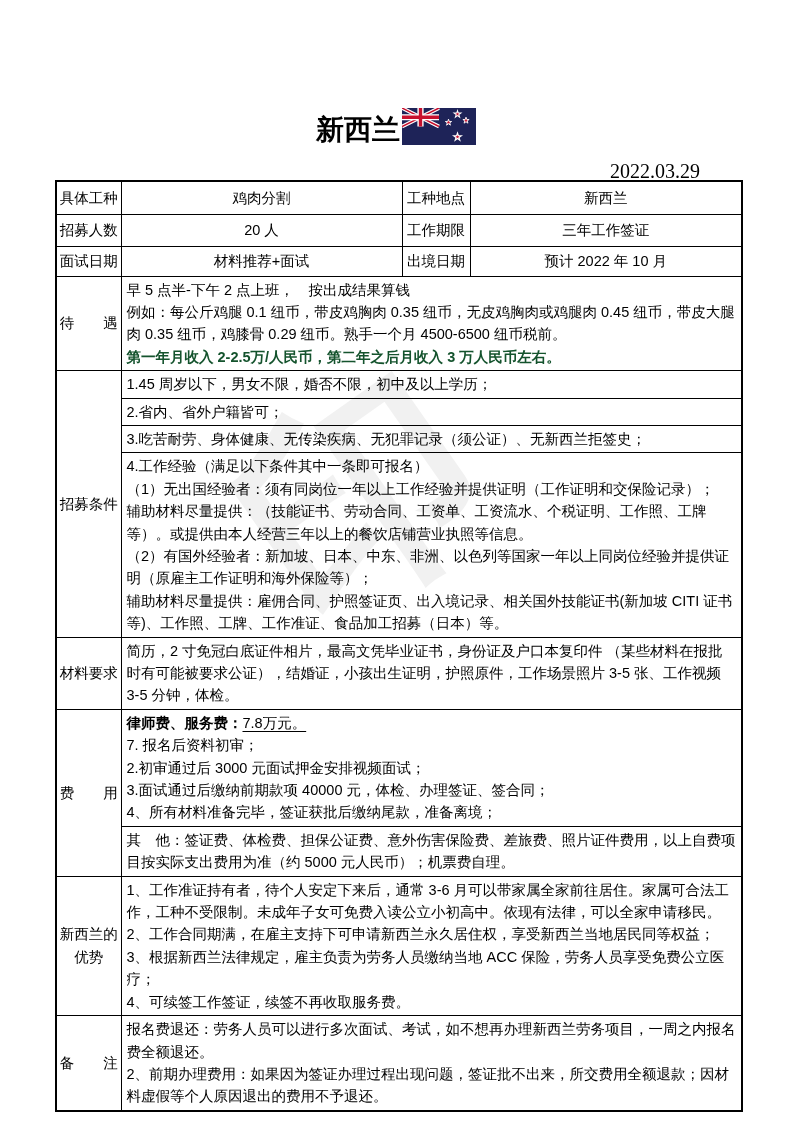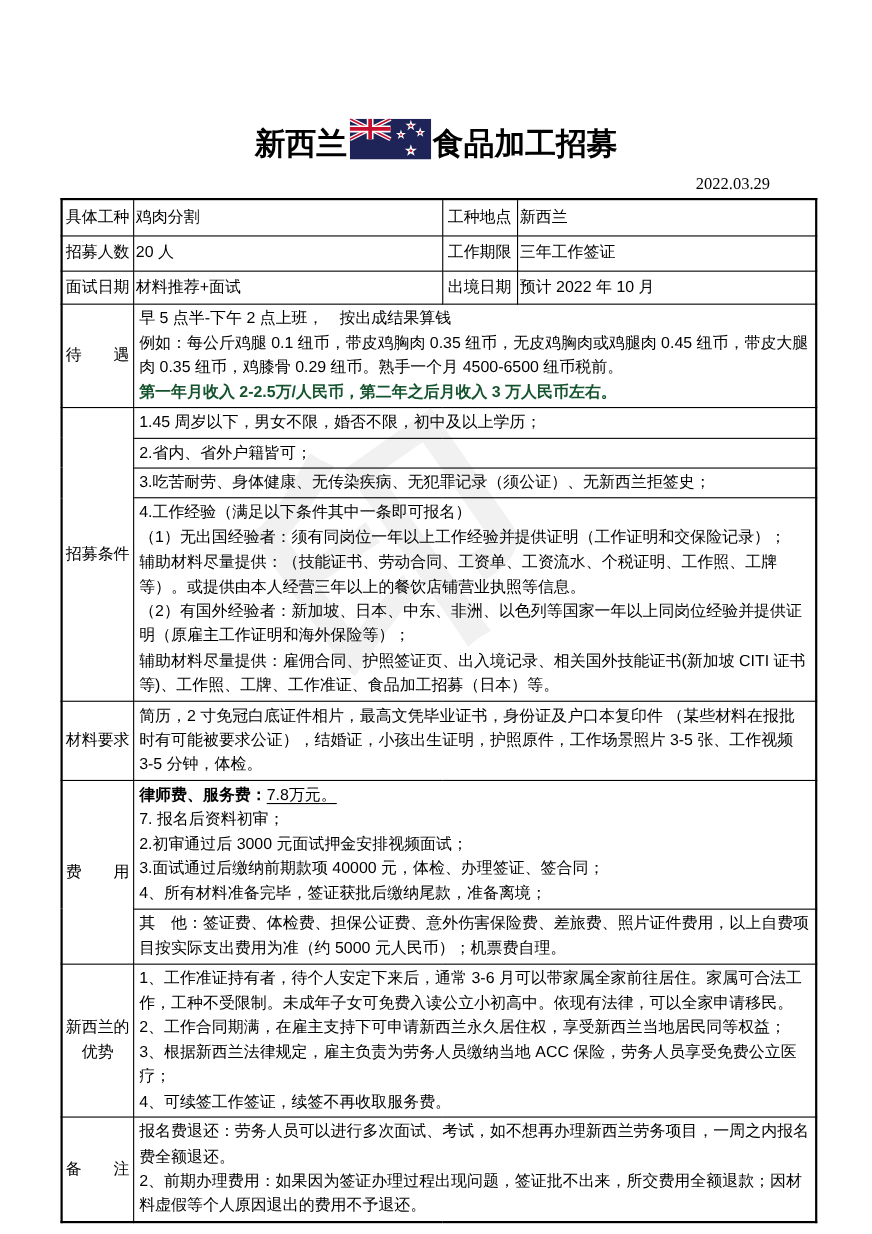--- a/index.html
+++ b/index.html
@@ -17,40 +17,40 @@
   }
   .doc-title{
     position:absolute;top:108px;left:0;width:100%;
     display:flex;justify-content:center;align-items:center;gap:1px;
     font-family:"Liberation Serif","DejaVu Serif",serif;
     font-size:28px;font-weight:bold;z-index:1;
   }
   .flag{display:inline-block;vertical-align:middle;margin:0 1px;}
   .doc-date{
     position:absolute;top:160px;left:460px;width:240px;text-align:right;
-    font-size:15px;font-family:"Liberation Serif","DejaVu Serif",serif;z-index:1;
+    font-size:20px;font-family:"Liberation Serif","DejaVu Serif",serif;z-index:1;
   }
   table.main{
     position:absolute;top:180px;left:55px;width:686px;
     border-collapse:collapse;z-index:1;background:transparent;
     table-layout:fixed;
   }
   table.main th,table.main td{
     border:1px solid #000;
     font-size:14.5px;font-weight:normal;
     vertical-align:middle;
     line-height:22.4px;
     background:transparent;
   }
   table.main{border:2px solid #000;}
   th.rowlabel{
     width:65px;text-align:center;padding:1px 2px;font-size:15px;
     vertical-align:middle;
   }
-  td.val{text-align:left;padding:1px 2px;}
+  td.val{text-align:center;padding:1px 2px;}
   td.content{text-align:left;padding:2px 5px;vertical-align:top;}
   tr.r-basic{height:33px;}
   tr.r-basic2{height:32px;}
   tr.r-basic3{height:30px;margin-top:17px;}
   tr.r-cond-s{height:27px;}
   .bold{font-weight:bold;}
   .red{color:#14532d;font-weight:bold;}
   .fee-amount{font-weight:normal;text-decoration:underline;text-underline-offset:3px;}
   .fee-header{font-weight:bold;}
   p.ln{margin:0;padding:0;}
@@ -72,21 +72,20 @@
         <path d="M18.5,0 V18.5 M0,9.25 H37" stroke="#c8102e" stroke-width="3.4"></path>
       </g>
       <g fill="#c8102e" stroke="#ffffff" stroke-width="0.28">
         <path transform="translate(55.5,6.2) scale(3.6)" d="M0,-1 L0.2245,-0.309 L0.951,-0.309 L0.3633,0.118 L0.5878,0.809 L0,0.382 L-0.5878,0.809 L-0.3633,0.118 L-0.951,-0.309 L-0.2245,-0.309 Z"></path>
         <path transform="translate(46.5,14.5) scale(3.3)" d="M0,-1 L0.2245,-0.309 L0.951,-0.309 L0.3633,0.118 L0.5878,0.809 L0,0.382 L-0.5878,0.809 L-0.3633,0.118 L-0.951,-0.309 L-0.2245,-0.309 Z"></path>
         <path transform="translate(64,12.5) scale(3.3)" d="M0,-1 L0.2245,-0.309 L0.951,-0.309 L0.3633,0.118 L0.5878,0.809 L0,0.382 L-0.5878,0.809 L-0.3633,0.118 L-0.951,-0.309 L-0.2245,-0.309 Z"></path>
         <path transform="translate(55.5,29) scale(4.0)" d="M0,-1 L0.2245,-0.309 L0.951,-0.309 L0.3633,0.118 L0.5878,0.809 L0,0.382 L-0.5878,0.809 L-0.3633,0.118 L-0.951,-0.309 L-0.2245,-0.309 Z"></path>
       </g>
     </svg>
   </span>
-  <span>食品加工招募</span>
 </div>
 
 <div class="doc-date">2022.03.29</div>
 
 <table class="main">
   <colgroup>
     <col style="width:65px">
       <col style="width:281px">
       <col style="width:68px">
       <col style="width:272px">

